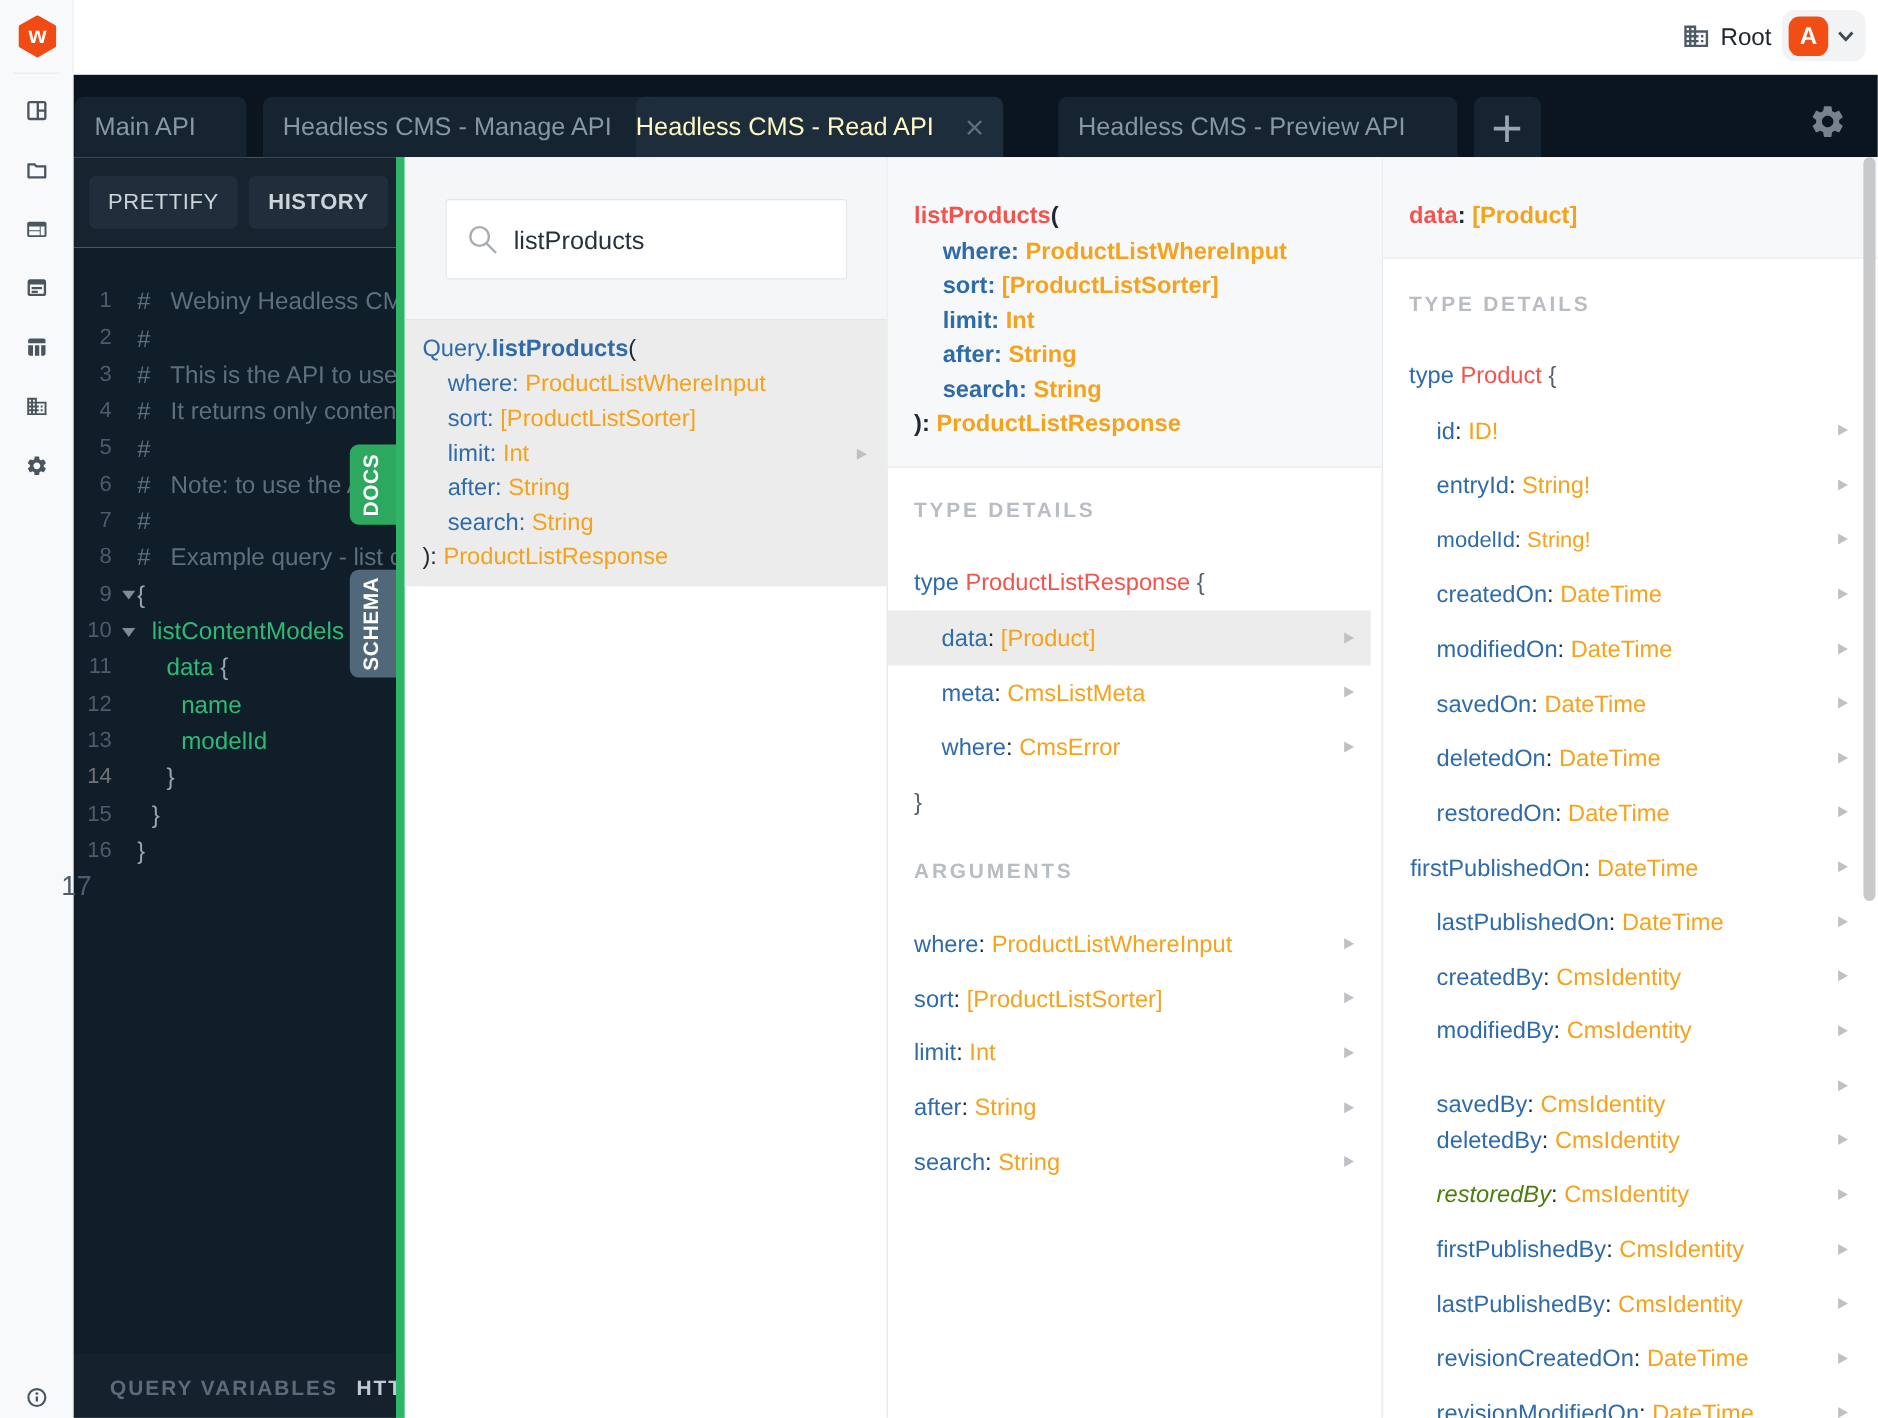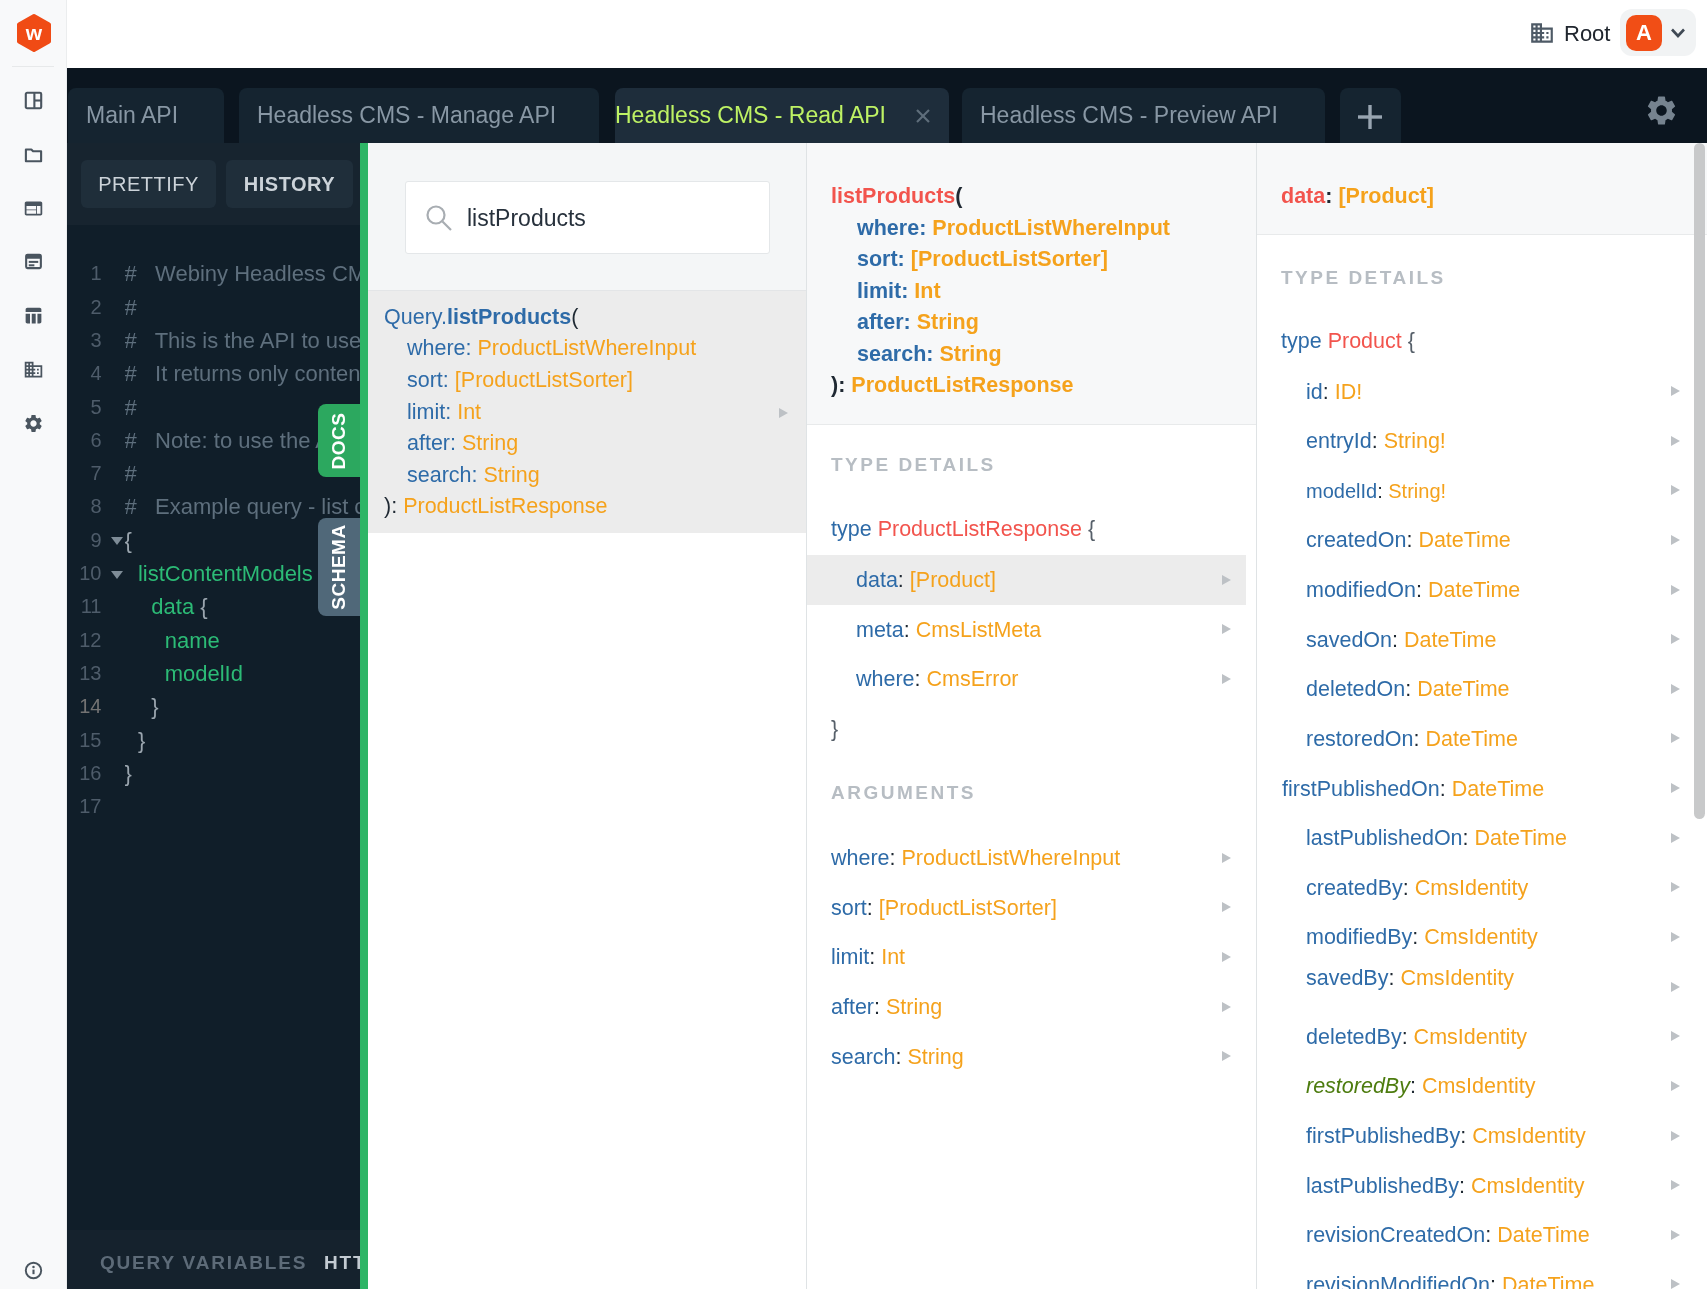--- a/index.html
+++ b/index.html
@@ -52,21 +52,21 @@
   </svg>
 <div class="a" style="left:1564px;top:21px;width:60px;height:26px;font-size:22px;color:#20262e;line-height:26px;">Root</div>
 <div class="a" style="left:1620px;top:9px;width:76px;height:47px;background:#f1f3f4;border-radius:12px;"></div>
 <div class="a" style="left:1626px;top:15px;width:36px;height:36px;background:#f14e16;border-radius:10px;color:#fff;font-size:22px;font-weight:bold;text-align:center;line-height:36px;">A</div>
 <svg class="a" style="left:1669px;top:26px" width="18" height="14" viewBox="0 0 18 14">
     <polyline points="3,3.5 9,10 15,3.5" fill="none" stroke="#3f4954" stroke-width="2.6"></polyline>
   </svg>
 <div class="a" style="left:67px;top:68px;width:1640px;height:75px;background:#0b151f;"></div>
 <div class="a" style="left:68px;top:88px;width:156px;height:55px;background:#152430;border-radius:8px 8px 0 0;color:#8897a4;font-size:23px;line-height:55px;padding-left:18px;text-align:left;">Main API</div>
 <div class="a" style="left:239px;top:88px;width:360px;height:55px;background:#152430;border-radius:8px 8px 0 0;color:#8897a4;font-size:23px;line-height:55px;padding-left:18px;text-align:left;">Headless CMS - Manage API</div>
-<div class="a" style="left:615px;top:88px;width:334px;height:55px;background:#1e2d3b;border-radius:8px 8px 0 0;color:#bef264;font-size:23px;line-height:55px;text-align:left;">Headless CMS - Read API<svg style="position:absolute;right:17px;top:19px" width="18" height="18" viewBox="0 0 18 18">
+<div class="a" style="left:578px;top:88px;width:334px;height:55px;background:#1e2d3b;border-radius:8px 8px 0 0;color:#fef9c3;font-size:23px;line-height:55px;text-align:left;">Headless CMS - Read API<svg style="position:absolute;right:17px;top:19px" width="18" height="18" viewBox="0 0 18 18">
       <line x1="3" y1="3" x2="15" y2="15" stroke="#5f6e7b" stroke-width="2.2"></line>
       <line x1="15" y1="3" x2="3" y2="15" stroke="#5f6e7b" stroke-width="2.2"></line>
     </svg></div>
 <div class="a" style="left:962px;top:88px;width:363px;height:55px;background:#152430;border-radius:8px 8px 0 0;color:#8897a4;font-size:23px;line-height:55px;padding-left:18px;text-align:left;">Headless CMS - Preview API</div>
 <div class="a" style="left:1340px;top:88px;width:61px;height:55px;background:#152430;border-radius:8px 8px 0 0;"></div>
 <svg class="a" style="left:1355px;top:102px" width="30" height="30" viewBox="0 0 30 30">
     <line x1="15" y1="3" x2="15" y2="27" stroke="#98a5b1" stroke-width="3.4"></line>
     <line x1="3" y1="15" x2="27" y2="15" stroke="#98a5b1" stroke-width="3.4"></line>
   </svg>
 <svg class="a" style="left:1644px;top:93px" width="35" height="35" viewBox="0 0 24 24">
@@ -104,21 +104,21 @@
 <div class="a" style="left:67px;top:623.6px;width:34.5px;height:33.3px;line-height:33.3px;font-size:20px;color:#4e5c6a;text-align:right;">12</div>
 <div class="a" style="left:164.7px;top:623.6px;height:33.3px;line-height:33.3px;font-size:22px;color:#2cbb76;white-space:pre;width:195px;overflow:hidden;">name</div>
 <div class="a" style="left:67px;top:656.9px;width:34.5px;height:33.3px;line-height:33.3px;font-size:20px;color:#4e5c6a;text-align:right;">13</div>
 <div class="a" style="left:164.7px;top:656.9px;height:33.3px;line-height:33.3px;font-size:22px;color:#2cbb76;white-space:pre;width:195px;overflow:hidden;">modelId</div>
 <div class="a" style="left:67px;top:690.2px;width:34.5px;height:33.3px;line-height:33.3px;font-size:20px;color:#737373;text-align:right;">14</div>
 <div class="a" style="left:151.3px;top:690.2px;height:33.3px;line-height:33.3px;font-size:22px;color:#9aa5ae;white-space:pre;width:209px;overflow:hidden;">}</div>
 <div class="a" style="left:67px;top:723.5px;width:34.5px;height:33.3px;line-height:33.3px;font-size:20px;color:#4e5c6a;text-align:right;">15</div>
 <div class="a" style="left:137.9px;top:723.5px;height:33.3px;line-height:33.3px;font-size:22px;color:#9aa5ae;white-space:pre;width:222px;overflow:hidden;">}</div>
 <div class="a" style="left:67px;top:756.9px;width:34.5px;height:33.3px;line-height:33.3px;font-size:20px;color:#4e5c6a;text-align:right;">16</div>
 <div class="a" style="left:124.5px;top:756.9px;height:33.3px;line-height:33.3px;font-size:22px;color:#9aa5ae;white-space:pre;width:236px;overflow:hidden;">}</div>
-<div class="a" style="left:67px;top:790.1px;width:34.5px;height:33.3px;line-height:33.3px;font-size:20px;color:#4e5c6a;text-align:right;">17</div>
+<div class="a" style="left:49px;top:790.1px;width:34.5px;height:33.3px;line-height:33.3px;font-size:25px;color:#4e5c6a;text-align:right;">17</div>
 <div class="a" style="left:111px;top:537.4px;width:0;height:0;border-left:6px solid transparent;border-right:6px solid transparent;border-top:8px solid #7e8c97;"></div>
 <div class="a" style="left:111px;top:570.7px;width:0;height:0;border-left:6px solid transparent;border-right:6px solid transparent;border-top:8px solid #7e8c97;"></div>
 <div class="a" style="left:360px;top:143px;width:8px;height:1146px;background:#2eb566;"></div>
 <div class="a" style="left:318px;top:404px;width:42px;height:73px;background:#2ca85f;border-radius:8px 0 0 8px;"></div>
 <div class="a" style="left:302px;top:419.5px;width:74px;height:42px;line-height:42px;text-align:center;color:#fff;font-size:19px;font-weight:bold;letter-spacing:0.5px;transform:rotate(-90deg);">DOCS</div>
 <div class="a" style="left:318px;top:518px;width:42px;height:98px;background:#506879;border-radius:8px 0 0 8px;"></div>
 <div class="a" style="left:290px;top:546px;width:98px;height:42px;line-height:42px;text-align:center;color:#fff;font-size:19px;font-weight:bold;letter-spacing:0.5px;transform:rotate(-90deg);">SCHEMA</div>
 <div class="a" style="left:368px;top:143px;width:1339px;height:1146px;background:#fff;"></div>
 <div class="a" style="left:806px;top:143px;width:1px;height:1146px;background:#dfe3e5;"></div>
 <div class="a" style="left:1256px;top:143px;width:1px;height:1146px;background:#dfe3e5;"></div>
@@ -190,21 +190,21 @@
 <div class="row" style="left:1306px;top:724.9px;height:28px;line-height:28px;font-size:21.5px;"><span style="color:#2e6ba8;">restoredOn</span><span style="color:#1f2933;">:</span> <span style="color:#f5a21c;">DateTime</span></div>
 <div class="a" style="left:1671px;top:733.4px;width:0;height:0;border-top:5.5px solid transparent;border-bottom:5.5px solid transparent;border-left:9px solid #bdc1c5;"></div>
 <div class="row" style="left:1282px;top:774.5px;height:28px;line-height:28px;font-size:21.5px;"><span style="color:#2e6ba8;">firstPublishedOn</span><span style="color:#1f2933;">:</span> <span style="color:#f5a21c;">DateTime</span></div>
 <div class="a" style="left:1671px;top:783.0px;width:0;height:0;border-top:5.5px solid transparent;border-bottom:5.5px solid transparent;border-left:9px solid #bdc1c5;"></div>
 <div class="row" style="left:1306px;top:824.2px;height:28px;line-height:28px;font-size:21.5px;"><span style="color:#2e6ba8;">lastPublishedOn</span><span style="color:#1f2933;">:</span> <span style="color:#f5a21c;">DateTime</span></div>
 <div class="a" style="left:1671px;top:832.7px;width:0;height:0;border-top:5.5px solid transparent;border-bottom:5.5px solid transparent;border-left:9px solid #bdc1c5;"></div>
 <div class="row" style="left:1306px;top:873.8px;height:28px;line-height:28px;font-size:21.5px;"><span style="color:#2e6ba8;">createdBy</span><span style="color:#1f2933;">:</span> <span style="color:#f5a21c;">CmsIdentity</span></div>
 <div class="a" style="left:1671px;top:882.3px;width:0;height:0;border-top:5.5px solid transparent;border-bottom:5.5px solid transparent;border-left:9px solid #bdc1c5;"></div>
 <div class="row" style="left:1306px;top:923.4px;height:28px;line-height:28px;font-size:21.5px;"><span style="color:#2e6ba8;">modifiedBy</span><span style="color:#1f2933;">:</span> <span style="color:#f5a21c;">CmsIdentity</span></div>
 <div class="a" style="left:1671px;top:931.9px;width:0;height:0;border-top:5.5px solid transparent;border-bottom:5.5px solid transparent;border-left:9px solid #bdc1c5;"></div>
-<div class="row" style="left:1306px;top:964px;height:28px;line-height:28px;font-size:21.5px;"><span style="color:#2e6ba8;">savedBy</span><span style="color:#1f2933;">:</span> <span style="color:#f5a21c;">CmsIdentity</span></div>
+<div class="row" style="left:1306px;top:990px;height:28px;line-height:28px;font-size:21.5px;"><span style="color:#2e6ba8;">savedBy</span><span style="color:#1f2933;">:</span> <span style="color:#f5a21c;">CmsIdentity</span></div>
 <div class="a" style="left:1671px;top:981.6px;width:0;height:0;border-top:5.5px solid transparent;border-bottom:5.5px solid transparent;border-left:9px solid #bdc1c5;"></div>
 <div class="row" style="left:1306px;top:1022.7px;height:28px;line-height:28px;font-size:21.5px;"><span style="color:#2e6ba8;">deletedBy</span><span style="color:#1f2933;">:</span> <span style="color:#f5a21c;">CmsIdentity</span></div>
 <div class="a" style="left:1671px;top:1031.2px;width:0;height:0;border-top:5.5px solid transparent;border-bottom:5.5px solid transparent;border-left:9px solid #bdc1c5;"></div>
 <div class="row" style="left:1306px;top:1072.3px;height:28px;line-height:28px;font-size:21.5px;"><span style="color:#4d7c0f;font-style:italic;">restoredBy</span><span style="color:#1f2933;">:</span> <span style="color:#f5a21c;">CmsIdentity</span></div>
 <div class="a" style="left:1671px;top:1080.8px;width:0;height:0;border-top:5.5px solid transparent;border-bottom:5.5px solid transparent;border-left:9px solid #bdc1c5;"></div>
 <div class="row" style="left:1306px;top:1122.0px;height:28px;line-height:28px;font-size:21.5px;"><span style="color:#2e6ba8;">firstPublishedBy</span><span style="color:#1f2933;">:</span> <span style="color:#f5a21c;">CmsIdentity</span></div>
 <div class="a" style="left:1671px;top:1130.5px;width:0;height:0;border-top:5.5px solid transparent;border-bottom:5.5px solid transparent;border-left:9px solid #bdc1c5;"></div>
 <div class="row" style="left:1306px;top:1171.6px;height:28px;line-height:28px;font-size:21.5px;"><span style="color:#2e6ba8;">lastPublishedBy</span><span style="color:#1f2933;">:</span> <span style="color:#f5a21c;">CmsIdentity</span></div>
 <div class="a" style="left:1671px;top:1180.1px;width:0;height:0;border-top:5.5px solid transparent;border-bottom:5.5px solid transparent;border-left:9px solid #bdc1c5;"></div>
 <div class="row" style="left:1306px;top:1221.2px;height:28px;line-height:28px;font-size:21.5px;"><span style="color:#2e6ba8;">revisionCreatedOn</span><span style="color:#1f2933;">:</span> <span style="color:#f5a21c;">DateTime</span></div>

